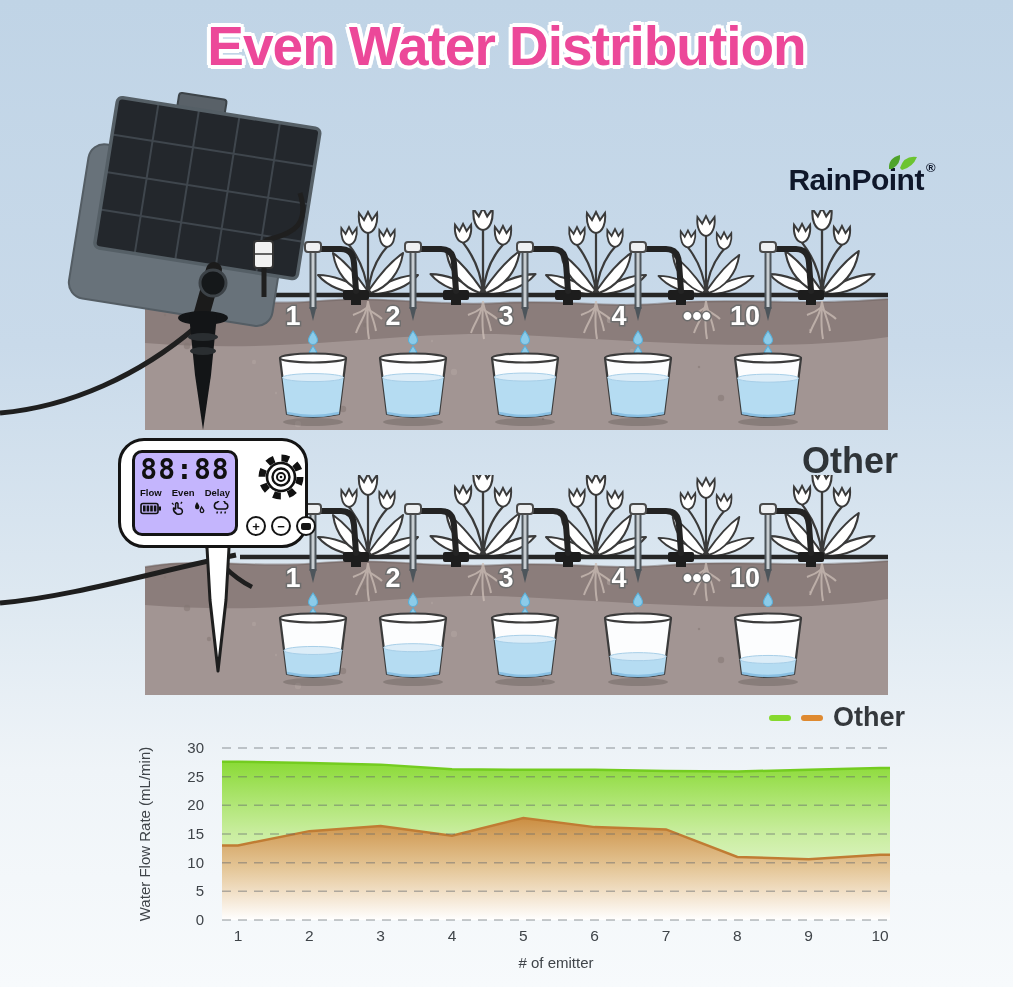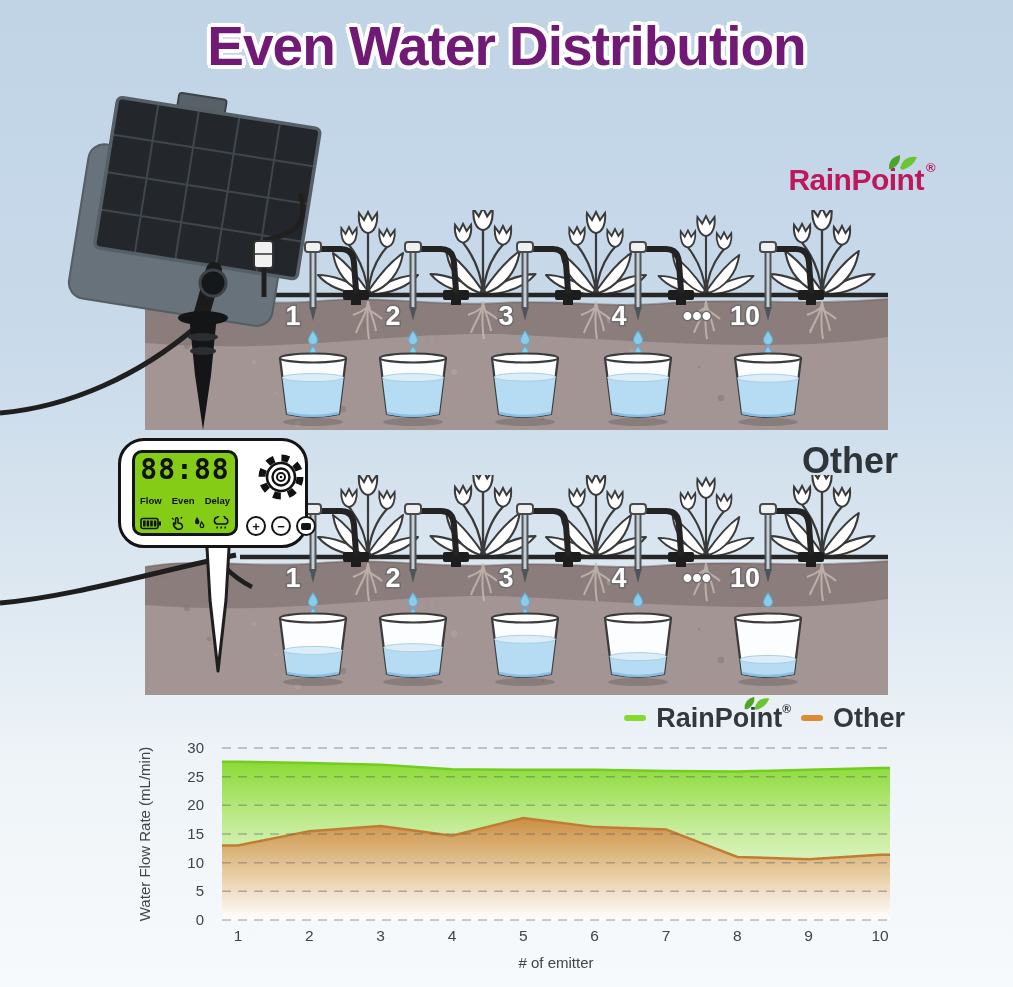--- a/index.html
+++ b/index.html
@@ -5,41 +5,41 @@
   html,body{margin:0;padding:0;}
   body{
     width:1013px;height:987px;position:relative;overflow:hidden;
     font-family:"Liberation Sans",sans-serif;
     background:linear-gradient(180deg,#c0d4e6 0%,#c9daea 35%,#dde8f1 60%,#eff4f8 78%,#f7fafc 100%);
   }
   .abs{position:absolute;}
   
   .header{left:0;top:14px;width:100%;text-align:center;z-index:6;}
   .title{
-    font-size:55px;font-weight:800;letter-spacing:-1px;color:#701a75;margin:0;
+    font-size:55px;font-weight:800;letter-spacing:-1px;color:#ec4899;margin:0;
     text-shadow:-3px -3px 0 #fff,3px -3px 0 #fff,-3px 3px 0 #fff,3px 3px 0 #fff,
                  0 -4px 0 #fff,0 4px 0 #fff,-4px 0 0 #fff,4px 0 0 #fff;
   }
   .subtitle{font-size:31px;font-weight:800;color:#1c1c1c;margin:6px 0 0 0;}
   
-  .brand{top:160px;right:78px;z-index:6;color:#be185d;font-size:30px;font-weight:800;letter-spacing:-0.5px;margin-left:38px;}
+  .brand{top:160px;right:78px;z-index:6;color:#0f172a;font-size:30px;font-weight:800;letter-spacing:-0.5px;margin-left:38px;}
   .brand .leaf{position:absolute;top:-15px;left:98px;}
   .brand sup{font-size:13px;font-weight:700;vertical-align:18px;margin-left:2px;}
   
   svg.scene{left:0;width:1013px;height:235px;z-index:2;}
   #scene1{top:210px;}
   #scene2{top:475px;}
   #solar{left:0;top:75px;width:460px;height:370px;z-index:3;}
   .other-label{left:802px;top:440px;z-index:4;font-size:36px;font-weight:800;color:#2f3438;}
   
   .timer{left:118px;top:438px;width:190px;height:110px;z-index:5;background:#fff;
     border:3.5px solid #141414;border-radius:26px;box-sizing:border-box;
     display:flex;gap:8px;padding:9px 11px;}
   .lcd{flex:0 0 106px;border:3px solid #141414;border-radius:10px;box-sizing:border-box;
-    padding:3px 5px;display:flex;flex-direction:column;justify-content:space-between;background:#84cc16;}
+    padding:3px 5px;display:flex;flex-direction:column;justify-content:flex-start;background:#c4b5fd;}
   .lcd-time{font-family:"DejaVu Sans Mono",monospace;font-weight:bold;font-size:28px;
     line-height:1;text-align:center;color:#101010;letter-spacing:1px;}
   .lcd-modes{display:flex;justify-content:space-between;font-size:9.5px;font-weight:bold;color:#101010;margin-top:3px;}
   .lcd-icons{display:flex;justify-content:space-between;align-items:center;margin-top:3px;}
   .timer-right{flex:1;display:flex;flex-direction:column;align-items:center;justify-content:space-between;padding:0;}
   .btn-row{display:flex;gap:5px;}
   .round-btn{width:20px;height:20px;border:2.5px solid #141414;border-radius:50%;background:#fff;
     box-sizing:border-box;display:flex;align-items:center;justify-content:center;
     font-size:13px;font-weight:bold;color:#141414;line-height:1;}
   .ok-glyph{width:10px;height:7px;background:#141414;border-radius:2px;}
@@ -457,29 +457,20 @@
       <div class="round-btn">−</div>
       <div class="round-btn">
           <span class="ok-glyph"></span>
         </div>
     </div>
   </div>
 </div>
 
 <div class="legend abs">
   <span class="dash" id="dash-green" style="background: rgb(134, 217, 46);"></span>
-  <span class="legend-brand">
-    <span class="leaf">
-      <svg width="30" height="18" viewBox="0 0 34 20">
-          <path d="M3,17 Q2,6 14,3 Q15,12 6,17 Z" fill="#4ea32a"></path>
-          <path d="M14,16 Q18,3 31,5 Q27,15 16,18 Z" fill="#6cc431"></path>
-        </svg>
-    </span>
-    <span>RainPoint</span><sup>®</sup>
-  </span>
   <span class="dash" id="dash-orange" style="background: rgb(223, 138, 48);"></span>
   <span>Other</span>
 </div>
 
 <svg id="chart" class="abs" viewBox="0 0 1013 277">
     <defs>
       <linearGradient id="grad0" x1="0" y1="0" x2="0" y2="1">
         <stop offset="0%" stop-color="#86d92e" stop-opacity="0.96"></stop>
         <stop offset="45%" stop-color="#c3ec92" stop-opacity="0.88"></stop>
         <stop offset="100%" stop-color="#ffffff" stop-opacity="0.95"></stop>

